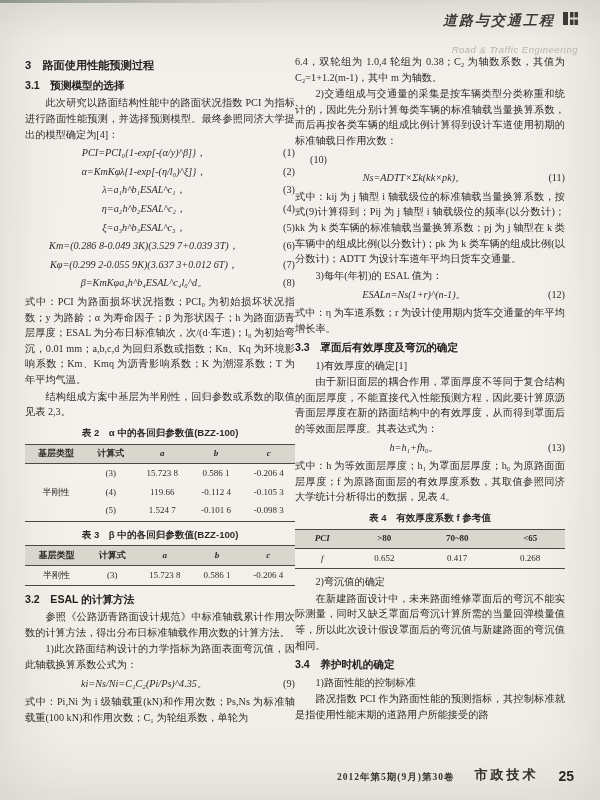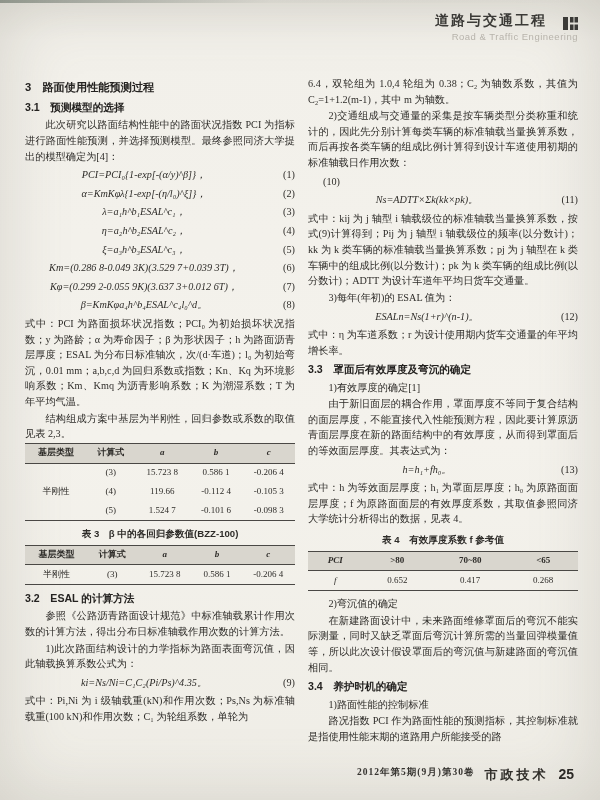--- a/index.html
+++ b/index.html
@@ -13,48 +13,48 @@
     background:linear-gradient(180deg,#eae8e1 0%,#f2f0ea 5%,#f4f2ec 55%,#efede6 100%);
     box-shadow:inset 0 0 70px rgba(115,110,95,.22);
     color:#2e2c29;
   }
   .page::before {
     content:""; position:absolute; top:0; left:0; width:100%; height:3px;
     background:linear-gradient(90deg,rgba(55,70,58,.45),rgba(55,70,58,.04) 45%,rgba(55,70,58,0));
   }
   
   .hdr { position:absolute; top:12px; right:22px; text-align:right; }
-  .hdr-row { display:flex; align-items:flex-end; justify-content:flex-end; gap:16px; }
+  .hdr-row { display:flex; align-items:flex-start; justify-content:flex-end; gap:8px;font-style:italic; }
   .hdr-cn { font-family:"Liberation Sans","DejaVu Sans",sans-serif; font-weight:bold; font-size:14px; letter-spacing:2px; color:#3b3a37; }
-  .hdr-en { font-family:"Liberation Sans","DejaVu Sans",sans-serif; font-size:9.5px; color:#b7b3ab; letter-spacing:.5px; margin-top:1px; }
+  .hdr-en { font-family:"Liberation Sans","DejaVu Sans",sans-serif; font-size:9.5px; color:#b7b3ab; letter-spacing:.5px; margin-top:14px;font-style:italic; }
   .badge svg { display:block; }
   
   .content {
     position:absolute; top:54px; left:25px; width:553px; bottom:42px;
-    display:flex; gap:13px; font-size:10.2px; line-height:1.53; text-align:justify;margin-top:22px;
+    display:flex; font-size:10.2px; line-height:1.53; text-align:justify;
   }
   .col { width:270px; overflow:hidden; }
   h3,h4 { font-family:"Liberation Sans","DejaVu Sans",sans-serif; color:#242220; margin:3px 0 2px; }
   h3 { font-size:11.2px; }
   h4 { font-size:10.6px; }
   p { margin:0 0 1px; text-indent:2em; }
   p.flush { text-indent:0; }
   .eq { display:flex; align-items:baseline; margin:3px 0; }
   .eq .body { flex:1; text-align:center; font-style:italic; }
   .eq .num { width:32px; text-align:right; font-style:normal; }
   
   .tcap { font-family:"Liberation Sans","DejaVu Sans",sans-serif; font-weight:bold; font-size:9.6px; text-align:center; margin:6px 0 3px; text-indent:0; }
   table { width:100%; border-collapse:collapse; font-size:9px; margin-bottom:5px; }
   table th, table td { padding:2.5px 2px; text-align:center; }
   thead tr { background:#d9d6ce; }
   thead { border-top:1.6px solid #4a4845; border-bottom:.9px solid #4a4845; }
   tbody { border-bottom:1.6px solid #4a4845; }
   .it { font-style:italic; }
   
-  .ftr { position:absolute; right:26px; bottom:16px; display:flex; align-items:flex-start; gap:10px; }
+  .ftr { position:absolute; right:26px; bottom:16px; display:flex; align-items:flex-end; gap:20px; }
   .ftr-issue { font-size:9.5px; font-weight:bold; color:#35332f; letter-spacing:1px; }
   .ftr-journal { font-size:13px; font-weight:bold; letter-spacing:3px; color:#2f2d29; }
   .ftr-page { font-family:"Liberation Sans","DejaVu Sans",sans-serif; font-size:14px; font-weight:bold; color:#2b2926; }
 </style>
 </head>
 <body>
 
 <div class="page">
 
   <div class="hdr">
@@ -109,20 +109,21 @@
         <span class="num">(7)</span>
       </div>
       <div class="eq">
         <span class="body">β=KmKφa₄h^b₄ESAL^c₄l₀^d。</span>
         <span class="num">(8)</span>
       </div>
 
       <p class="flush">式中：PCI 为路面损坏状况指数；PCI₀ 为初始损坏状况指数；y 为路龄；α 为寿命因子；β 为形状因子；h 为路面沥青层厚度；ESAL 为分布日标准轴次，次/(d·车道)；l₀ 为初始弯沉，0.01 mm；a,b,c,d 为回归系数或指数；Kn、Kq 为环境影响系数；Km、Kmq 为沥青影响系数；K 为潮湿系数；T 为年平均气温。</p>
       <p>结构组成方案中基层为半刚性，回归参数或系数的取值见表 2,3。</p>
 
+      <div class="tcap">表 2　α 中的各回归参数值(BZZ-100)</div>
       <table>
         <thead>
           <tr>
             <th>基层类型</th>
             <th>计算式</th>
             <th class="it">a</th>
             <th class="it">b</th>
             <th class="it">c</th>
           </tr>
         </thead>

